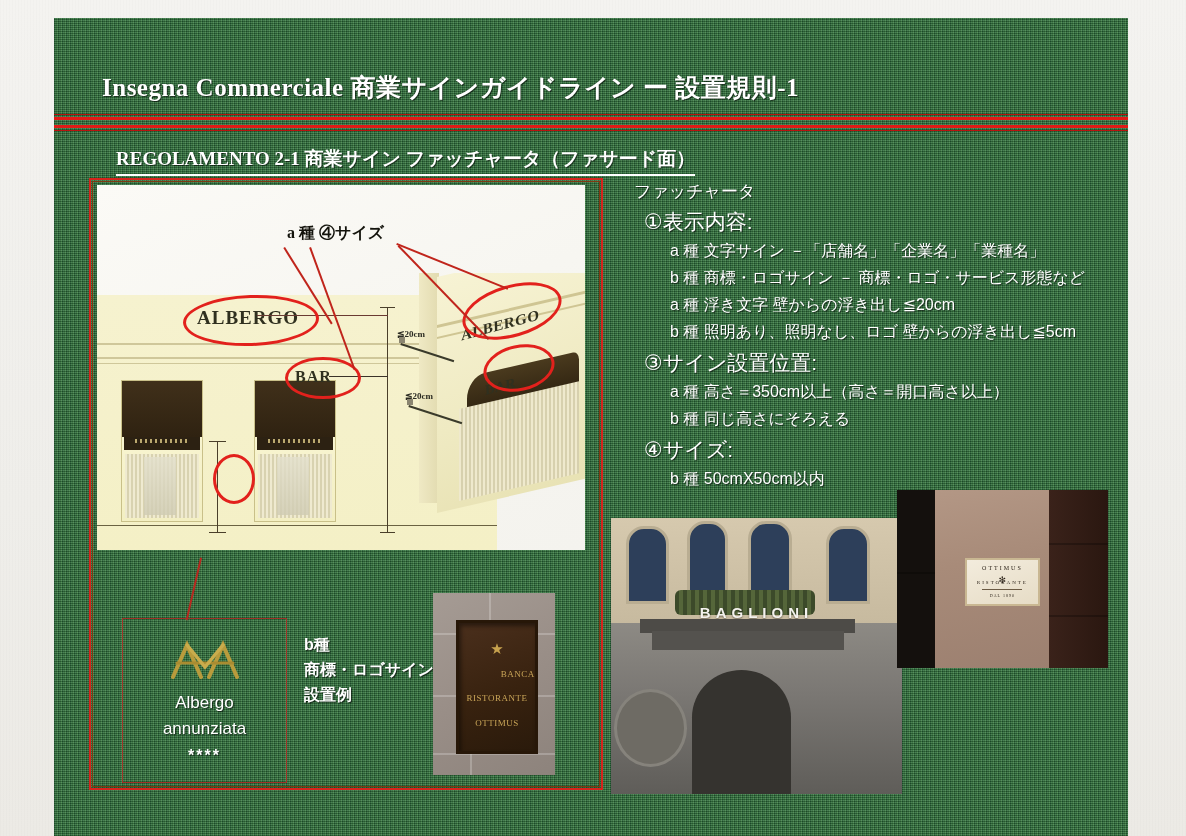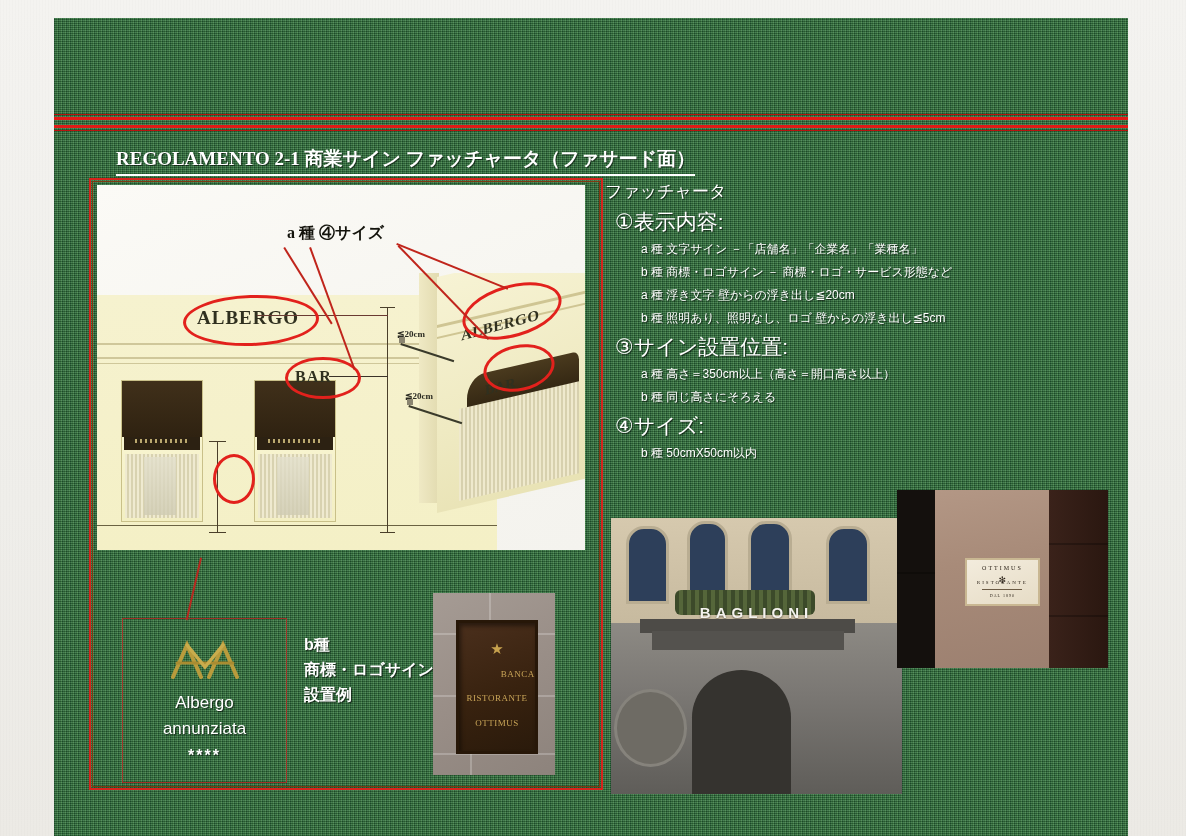--- a/index.html
+++ b/index.html
@@ -200,37 +200,38 @@
     background:linear-gradient(160deg,#f3ecdd,#e6dcc6);
     border:2px solid #c9b792;
   }
   .p-pil .sq .t1,.p-pil .sq .t2,.p-pil .sq .t3{
     position:absolute;left:0;width:100%;text-align:center;
     font-family:"Liberation Serif","DejaVu Serif",serif;color:#2b2218;
   }
   .p-pil .brick{position:absolute;background:rgba(0,0,0,.25);}
 
   
-  .txtcol{position:absolute;left:551px;top:162px;width:500px;color:#ffffff;}
+  .txtcol{position:absolute;left:580px;top:162px;width:500px;color:#ffffff;}
   .tline{
     white-space:nowrap;color:#ffffff;
     font-family:"Liberation Sans","DejaVu Sans",sans-serif;
     text-shadow:1px 1px 1px rgba(0,0,0,.6);
   }
   .lv0{font-size:17px;margin:0 0 5px 0;}
   .lv1{font-size:21px;margin:0 0 5px 10px;}
-  .lv2{font-size:12px;margin:0 0 6px 36px;}
+  .lv2{font-size:16px;margin:0 0 6px 36px;}
 </style>
 </head>
 <body>
 
 <div class="paper"></div>
 
 <div class="slide">
 
+  <div class="title">Insegna Commerciale  商業サインガイドライン  ー  設置規則-1</div>
   <div class="rule-thin t1"></div>
   <div class="rule r1"></div>
   <div class="rule r2"></div>
   <div class="rule-thin t2"></div>
 
   <div class="subtitle">REGOLAMENTO 2-1 商業サイン  ファッチャータ（ファサード面）</div>
 
   <div class="redframe"></div>
   <div class="redframe-inner"></div>
 

